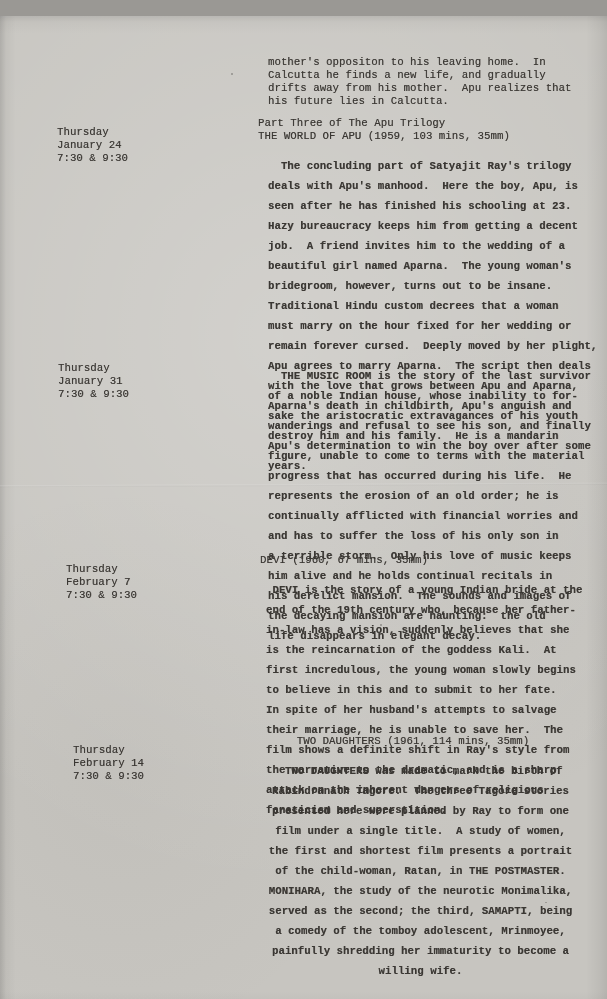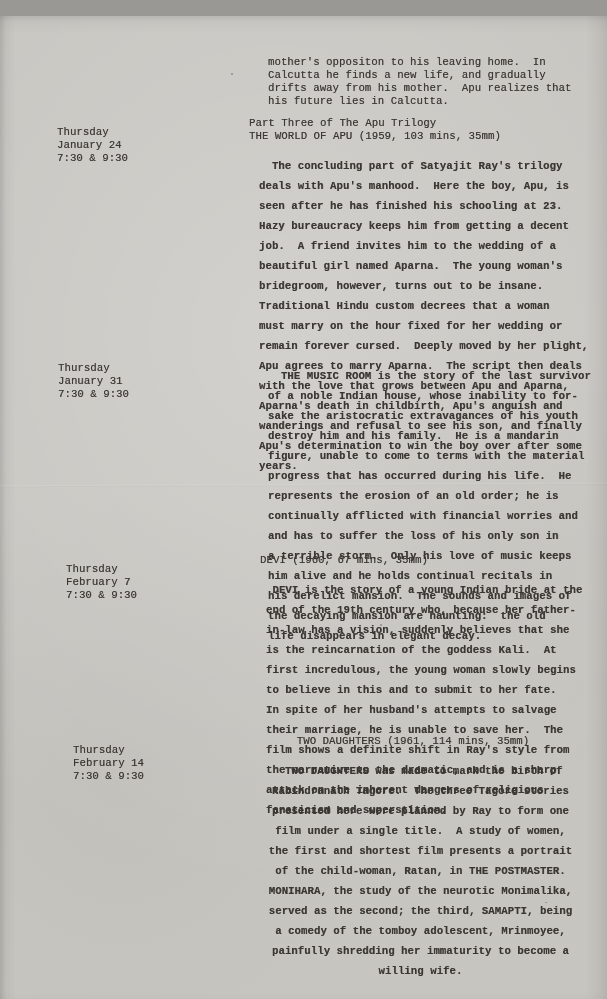--- a/index.html
+++ b/index.html
@@ -28,21 +28,21 @@
   .txt{
     position:absolute;
     white-space:pre;
     font-size:10.6px;
     line-height:13px;
     letter-spacing:0.1px;
     text-shadow:0.3px 0.3px 0.6px rgba(56,53,49,0.55);
   }
   .entry{position:absolute;left:0;width:607px;}
   .entry .date{position:absolute;top:9px;}
-  .entry .content{position:absolute;left:249px;top:0;width:330px;}
+  .entry .content{position:absolute;left:258px;top:0;width:330px;}
   .entry .title{white-space:pre;font-size:10.6px;line-height:13px;letter-spacing:0.1px;text-shadow:0.3px 0.3px 0.6px rgba(56,53,49,0.55);}
   .entry .body{white-space:pre;font-size:10.6px;line-height:20px;letter-spacing:0.1px;margin:13px 0 0 10px;text-shadow:0.3px 0.3px 0.6px rgba(56,53,49,0.55);font-weight:bold;}
 </style>
 </head>
 <body>
 
 <div class="scan">
 
   <div class="crease"></div>
   <div class="speck" style="left:231px;top:57px;width:2px;height:2px;"></div>

